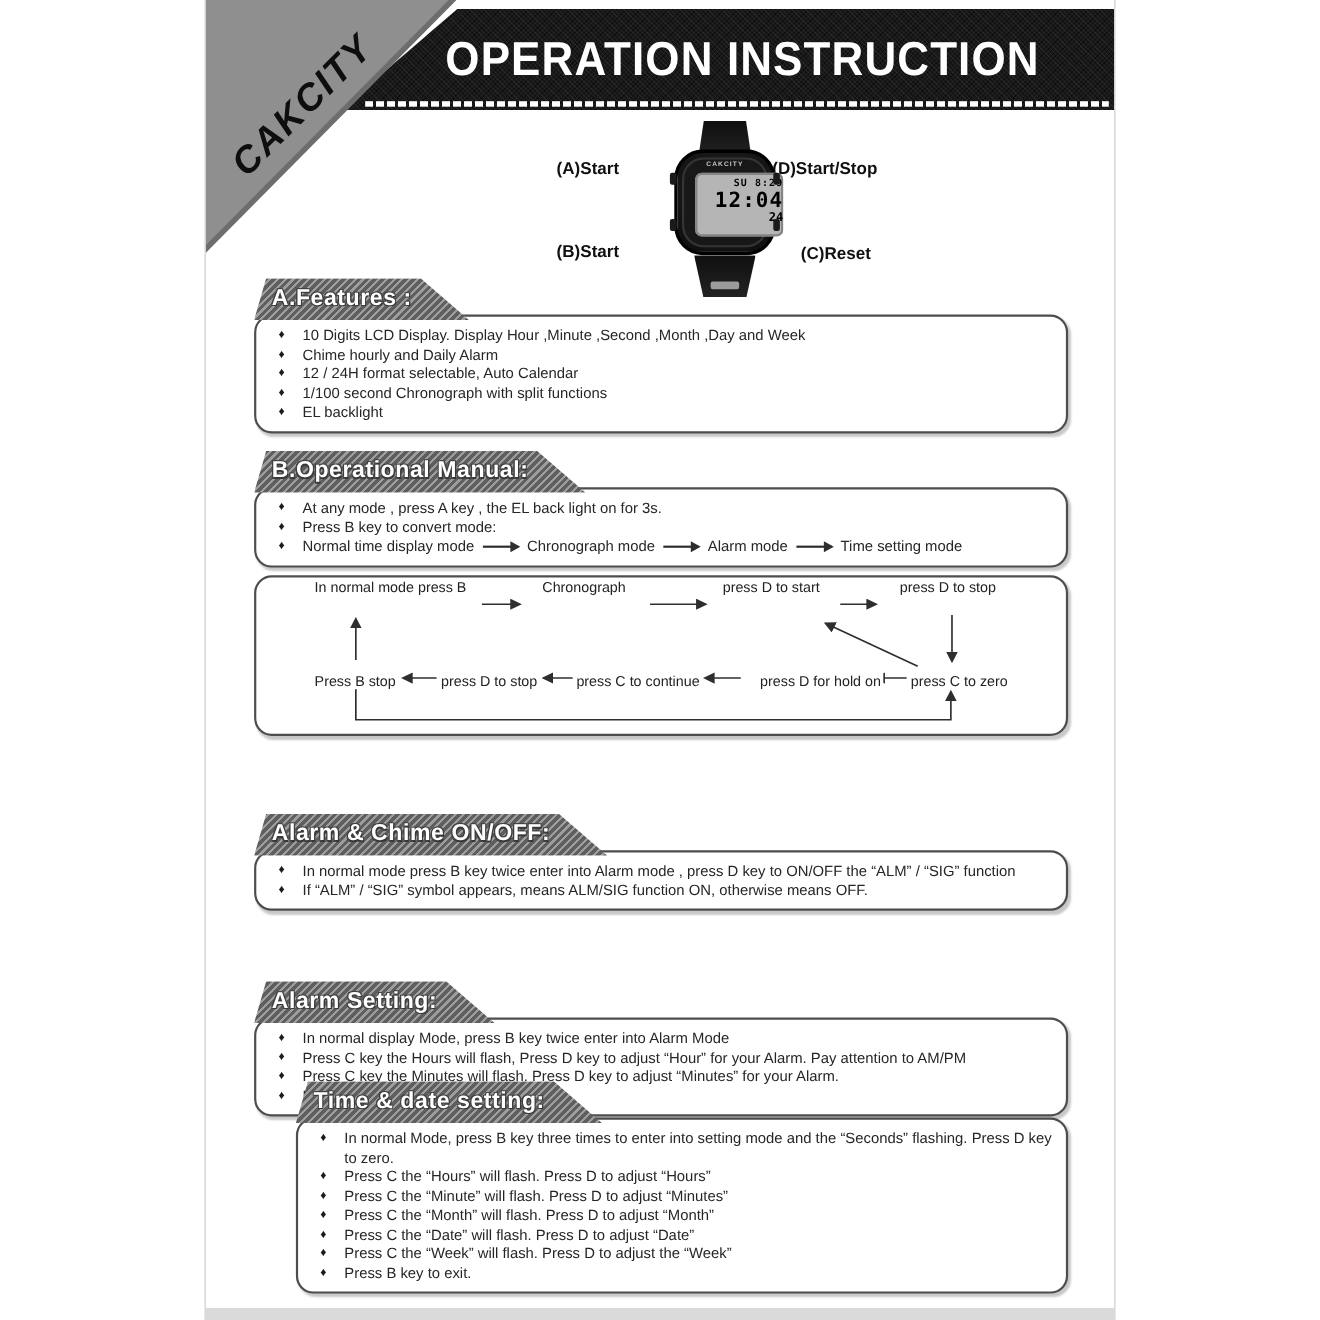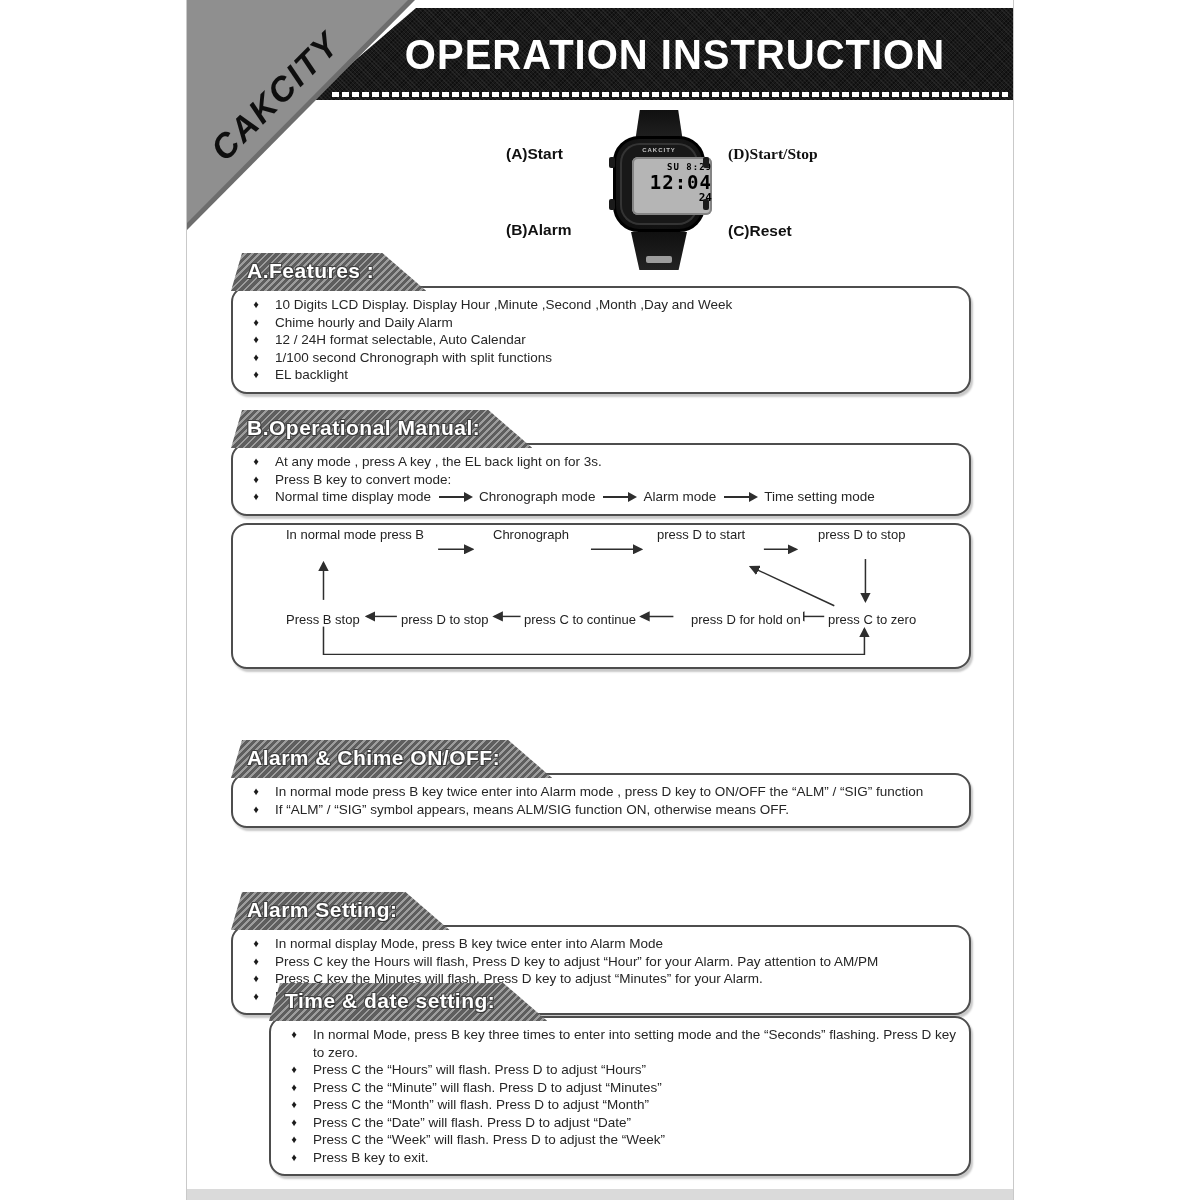--- a/index.html
+++ b/index.html
@@ -25,21 +25,21 @@
   .triangle-back { position:absolute; top:0; left:0; width:228px; height:230px;
                    clip-path:polygon(0 0, 228px 0, 0 230px); background:#6d6d6d; }
   .triangle { position:absolute; top:0; left:0; width:221px; height:223px;
               clip-path:polygon(0 0, 221px 0, 0 223px); background:#8f8f8f; }
   .brand-diag { position:absolute; left:-32px; top:76px; width:244px; height:44px;
                 text-align:center; transform:rotate(-45deg);
                 font-weight:bold; font-style:italic; font-size:34px; letter-spacing:2px; color:#0e0e0e; }
 
   
   .wlabel { position:absolute; font-weight:bold; font-size:15.5px; color:#101010; white-space:nowrap; }
-  .lbl-a { left:319px; top:145px; } .lbl-d { left:541px; top:145px;font-family:Liberation Serif, serif; }
+  .lbl-a { left:319px; top:145px; } .lbl-d { left:515px; top:145px; }
   .lbl-b { left:319px; top:221px; } .lbl-c { left:541px; top:222px; }
 
   .watch { position:absolute; left:424px; top:110px; width:96px; height:160px; }
   .strap { position:absolute; background:linear-gradient(#101010,#222); }
   .strap-top { top:0; left:24px; width:48px; height:32px; clip-path:polygon(10% 0, 90% 0, 100% 100%, 0 100%); }
   .strap-bottom { bottom:0; left:20px; width:56px; height:38px; clip-path:polygon(0 0, 100% 0, 85% 100%, 15% 100%); }
   .strap-label { position:absolute; left:50%; bottom:7px; transform:translateX(-50%);
                  width:26px; height:7px; background:#9c9c9c; border-radius:2px; }
   .case { position:absolute; top:26px; left:2px; width:92px; height:96px;
           background:radial-gradient(circle at 50% 40%, #242424, #0c0c0c); border:3px solid #000;
@@ -101,21 +101,21 @@
       <div class="banner-title">OPERATION INSTRUCTION</div>
       <div class="banner-dashes"></div>
     </div>
 
     <div class="triangle-back"></div>
     <div class="triangle"></div>
     <div class="brand-diag">CAKCITY</div>
 
     <span class="wlabel lbl-a">(A)Start</span>
     <span class="wlabel lbl-d">(D)Start/Stop</span>
-    <span class="wlabel lbl-b">(B)Alarm</span>
+    <span class="wlabel lbl-b">(B)Start</span>
     <span class="wlabel lbl-c">(C)Reset</span>
 
     <div class="watch">
       <div class="strap strap-top"></div>
       <div class="case">
         <div class="bezel">
           <div class="watch-brand">CAKCITY</div>
           <div class="lcd">
             <div class="lcd-l1">SU 8:29</div>
             <div class="lcd-time">12:04</div>

